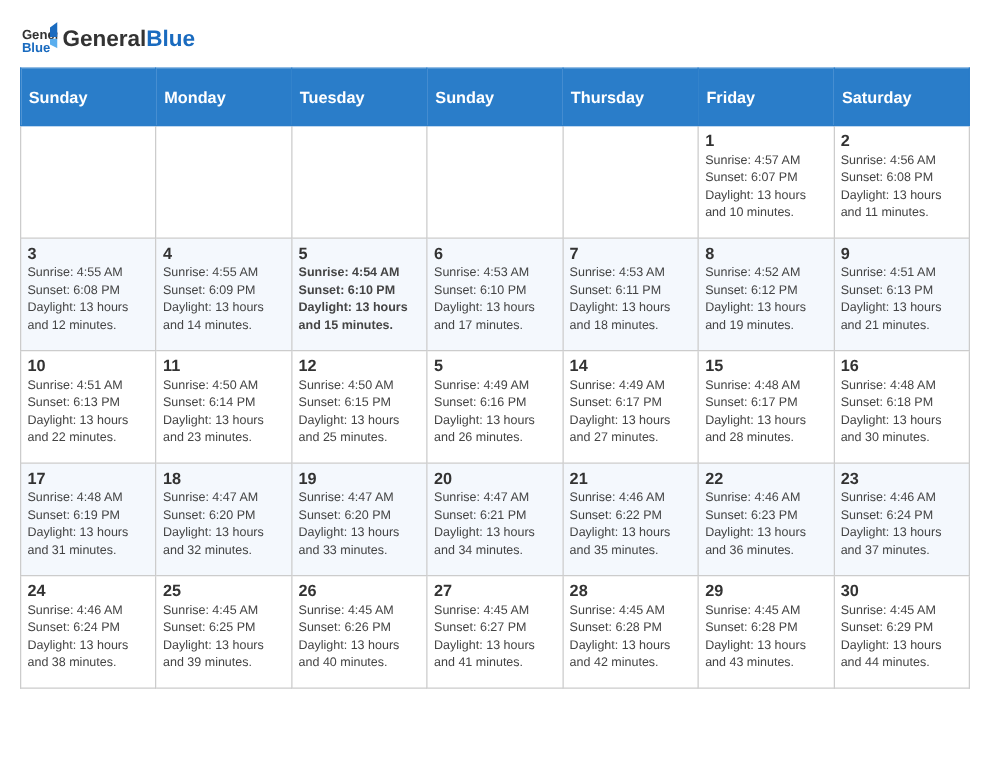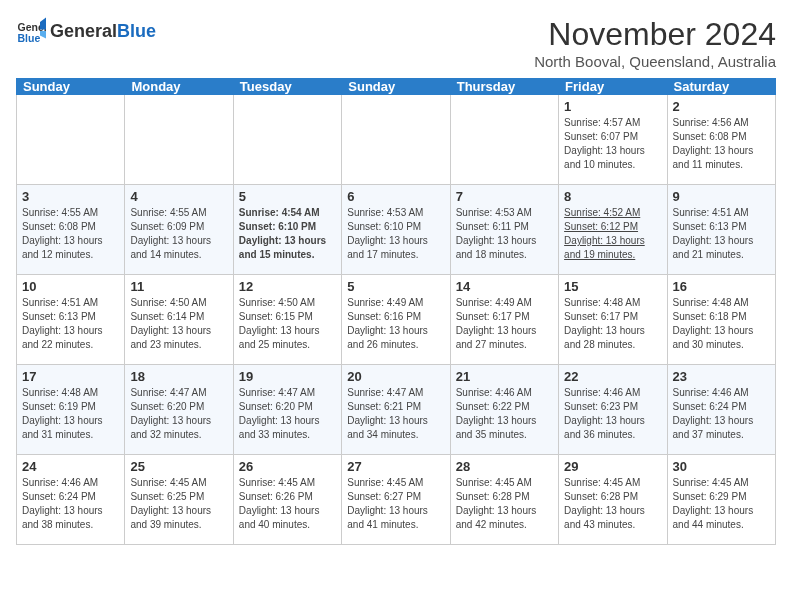--- a/index.html
+++ b/index.html
@@ -49,21 +49,21 @@
     }
     .calendar-table {
       width: 100%;
       border-collapse: collapse;
       table-layout: fixed;
     }
     .calendar-table th {
       background-color: #2a7dc9;
       color: white;
       text-align: left;
-      padding: 0 6px;
+      padding: 15px 6px;
       font-size: 13px;
       font-weight: bold;
       border: 1px solid #2a7dc9;
     }
     .calendar-table td {
       vertical-align: top;
       border: 1px solid #ccc;
       padding: 4px 5px;
       font-size: 10.5px;
       color: #333;
@@ -100,24 +100,20 @@
       <polygon points="32,8 40,2 40,18 32,18" fill="#1a6bbf"></polygon>
       <polygon points="32,20 40,20 40,30 32,26" fill="#5aaeee"></polygon>
     </svg>
     <div>
       <div style="display:flex;align-items:baseline;gap:0px;">
         <span class="logo-text-general">General</span>
         <span class="logo-text-blue">Blue</span>
       </div>
     </div>
   </div>
-  <div class="title-area">
-    <div class="month-title">November 2024</div>
-    <div class="location-title">North Booval, Queensland, Australia</div>
-  </div>
 </div>
 
 <table class="calendar-table">
   <thead>
     <tr>
     <th>Sunday</th>
         <th>Monday</th>
         <th>Tuesday</th>
         <th>Sunday</th>
         <th>Thursday</th>
@@ -178,21 +174,21 @@
         </td>
         <td>
           <span class="day-number">7</span>
           <div class="day-info" style="white-space: pre-line;">Sunrise: 4:53 AM
 Sunset: 6:11 PM
 Daylight: 13 hours
 and 18 minutes.</div>
         </td>
         <td>
           <span class="day-number">8</span>
-          <div class="day-info" style="white-space: pre-line; text-decoration: underline;">Sunrise: 4:52 AM
+          <div class="day-info" style="white-space: pre-line;">Sunrise: 4:52 AM
 Sunset: 6:12 PM
 Daylight: 13 hours
 and 19 minutes.</div>
         </td>
         <td>
           <span class="day-number">9</span>
           <div class="day-info" style="white-space: pre-line;">Sunrise: 4:51 AM
 Sunset: 6:13 PM
 Daylight: 13 hours
 and 21 minutes.</div>

